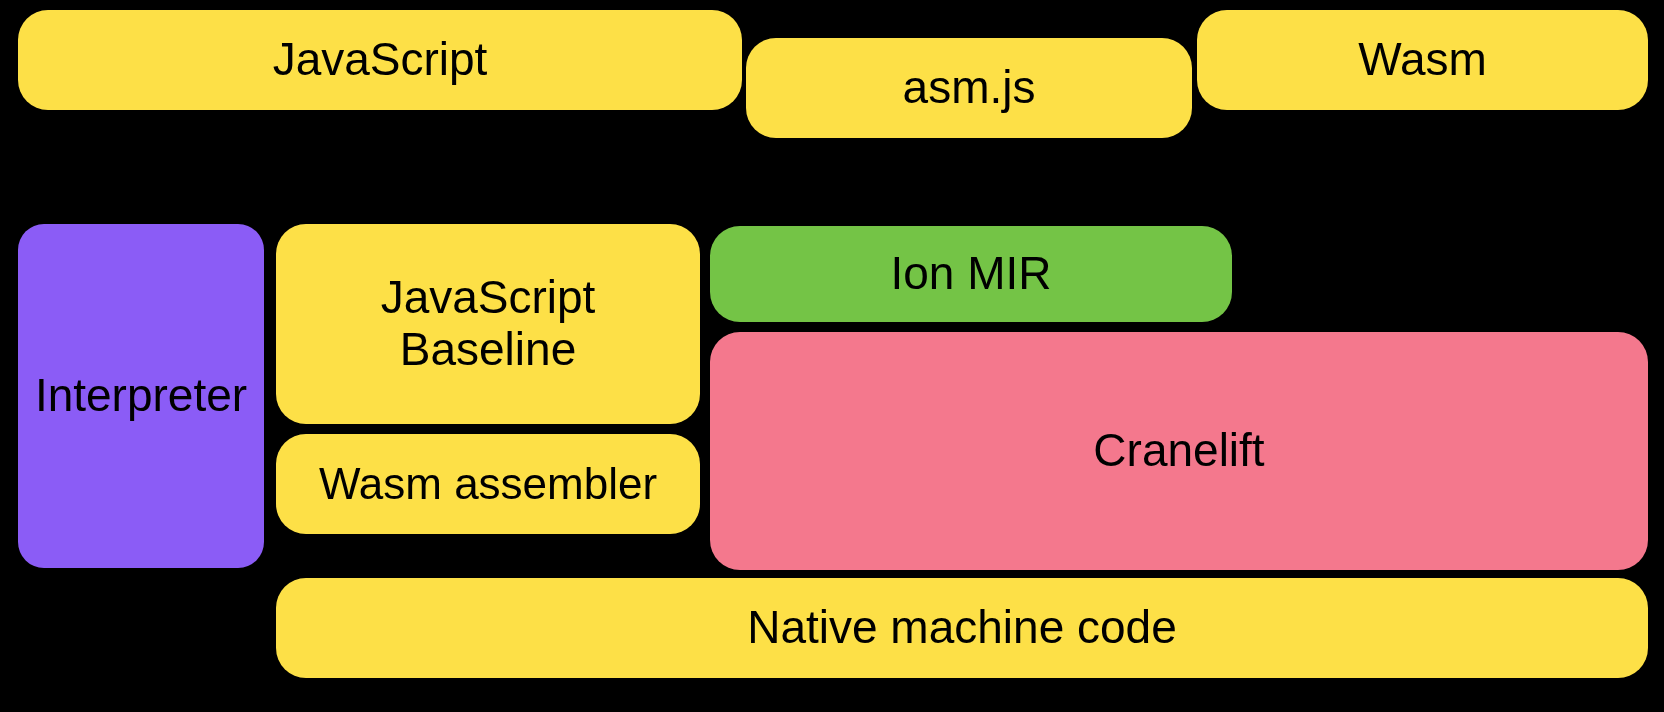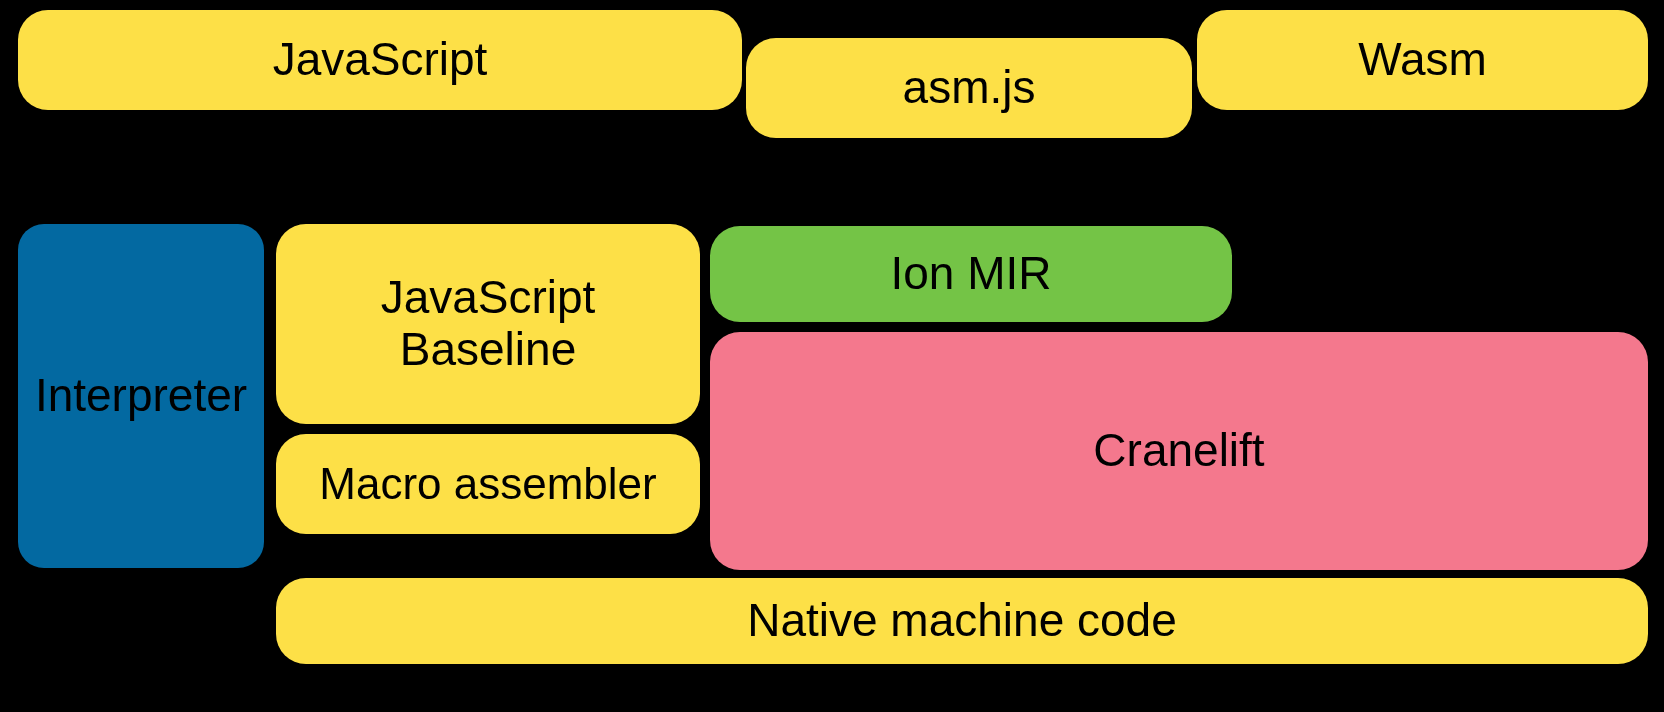--- a/index.html
+++ b/index.html
@@ -25,21 +25,21 @@
     text-align: center;
     color: #000000;
     font-size: 46px;
     line-height: 1.12;
     font-weight: 400;
     letter-spacing: 0px;
     white-space: pre-line;
     background: #ffffff;
   }
   .box.white   { background: #fde047; }
-  .box.grey    { background: #0369a1; }
+  .box.grey    { background: #8b5cf6; }
   .box.green   { background: #74c446; }
   .box.pink    { background: #f4788d; }
   .box.sm      { font-size: 44px; }
 </style>
 </head>
 <body>
 
 <div id="stage">
 
   <div class="box white" style="left:18px; top:10px; width:724px; height:100px;">
@@ -67,20 +67,20 @@
 
   <div class="box green" style="left:710px; top:226px; width:522px; height:96px;">
     <span>Ion MIR</span>
   </div>
 
   <div class="box pink" style="left:710px; top:332px; width:938px; height:238px;">
     <span>Cranelift</span>
   </div>
 
   <div class="box white sm" style="left:276px; top:434px; width:424px; height:100px;">
-    <span>Macro assembler</span>
+    <span>Wasm assembler</span>
   </div>
 
-  <div class="box white" style="left:276px; top:578px; width:1372px; height:86px;">
+  <div class="box white" style="left:276px; top:578px; width:1372px; height:100px;">
     <span>Native machine code</span>
   </div>
 
 </div>
 
 </body></html>

